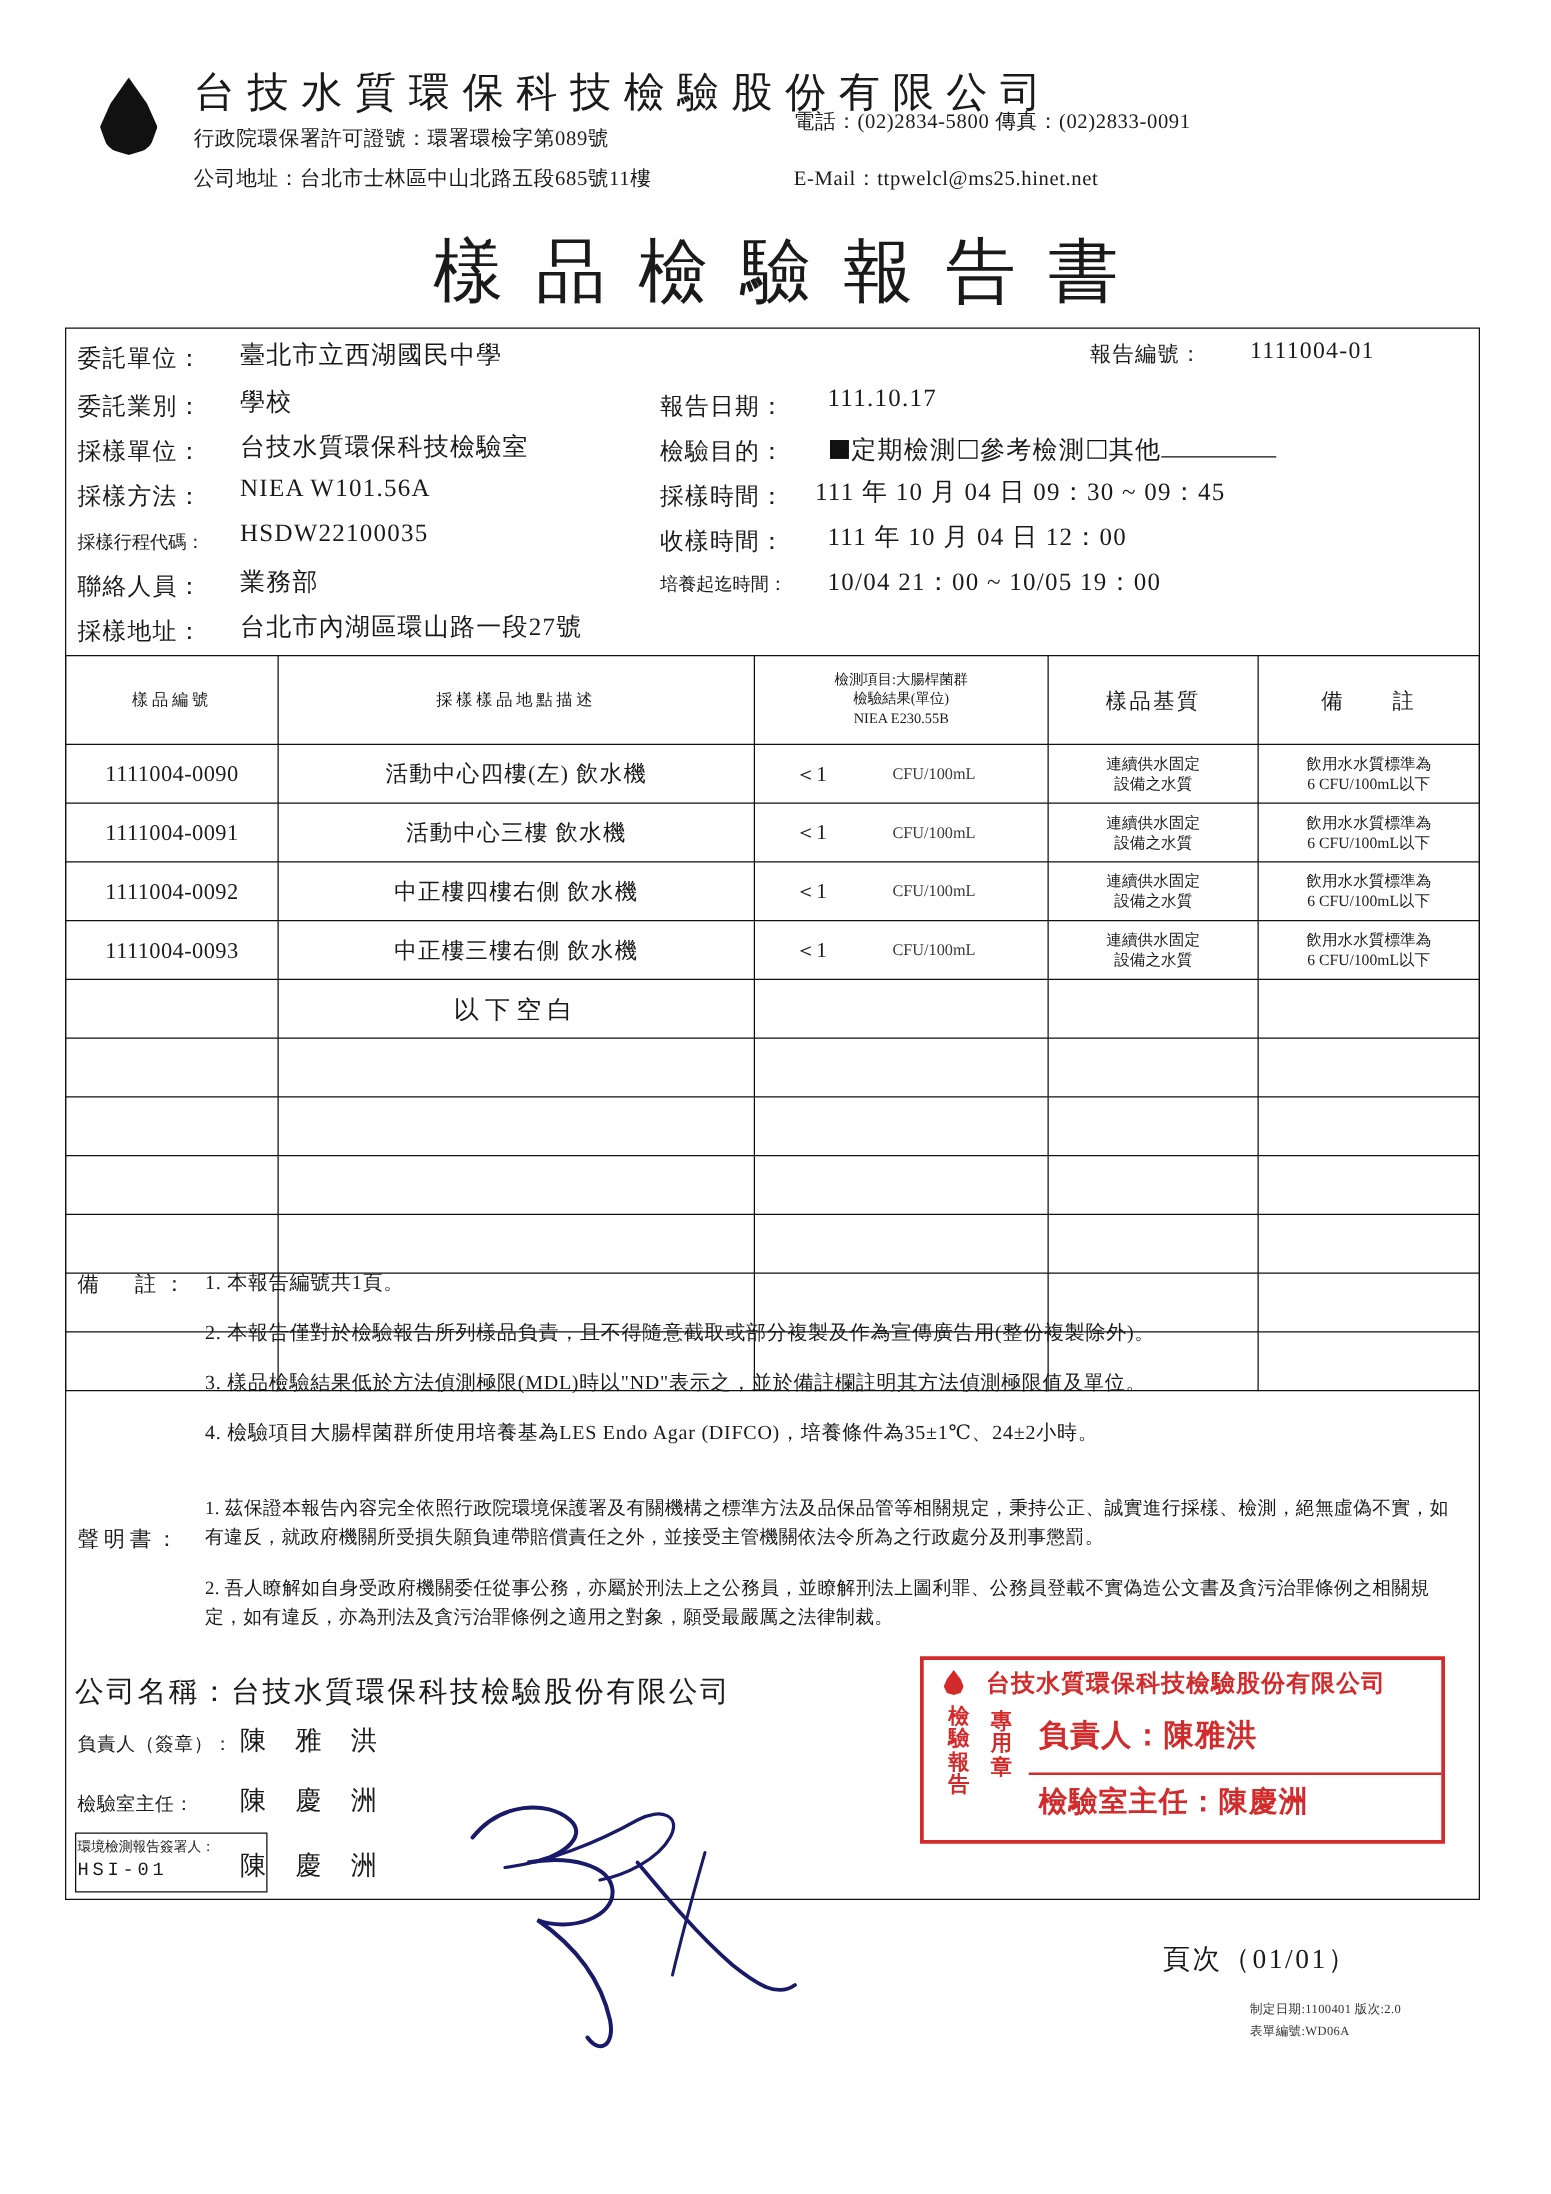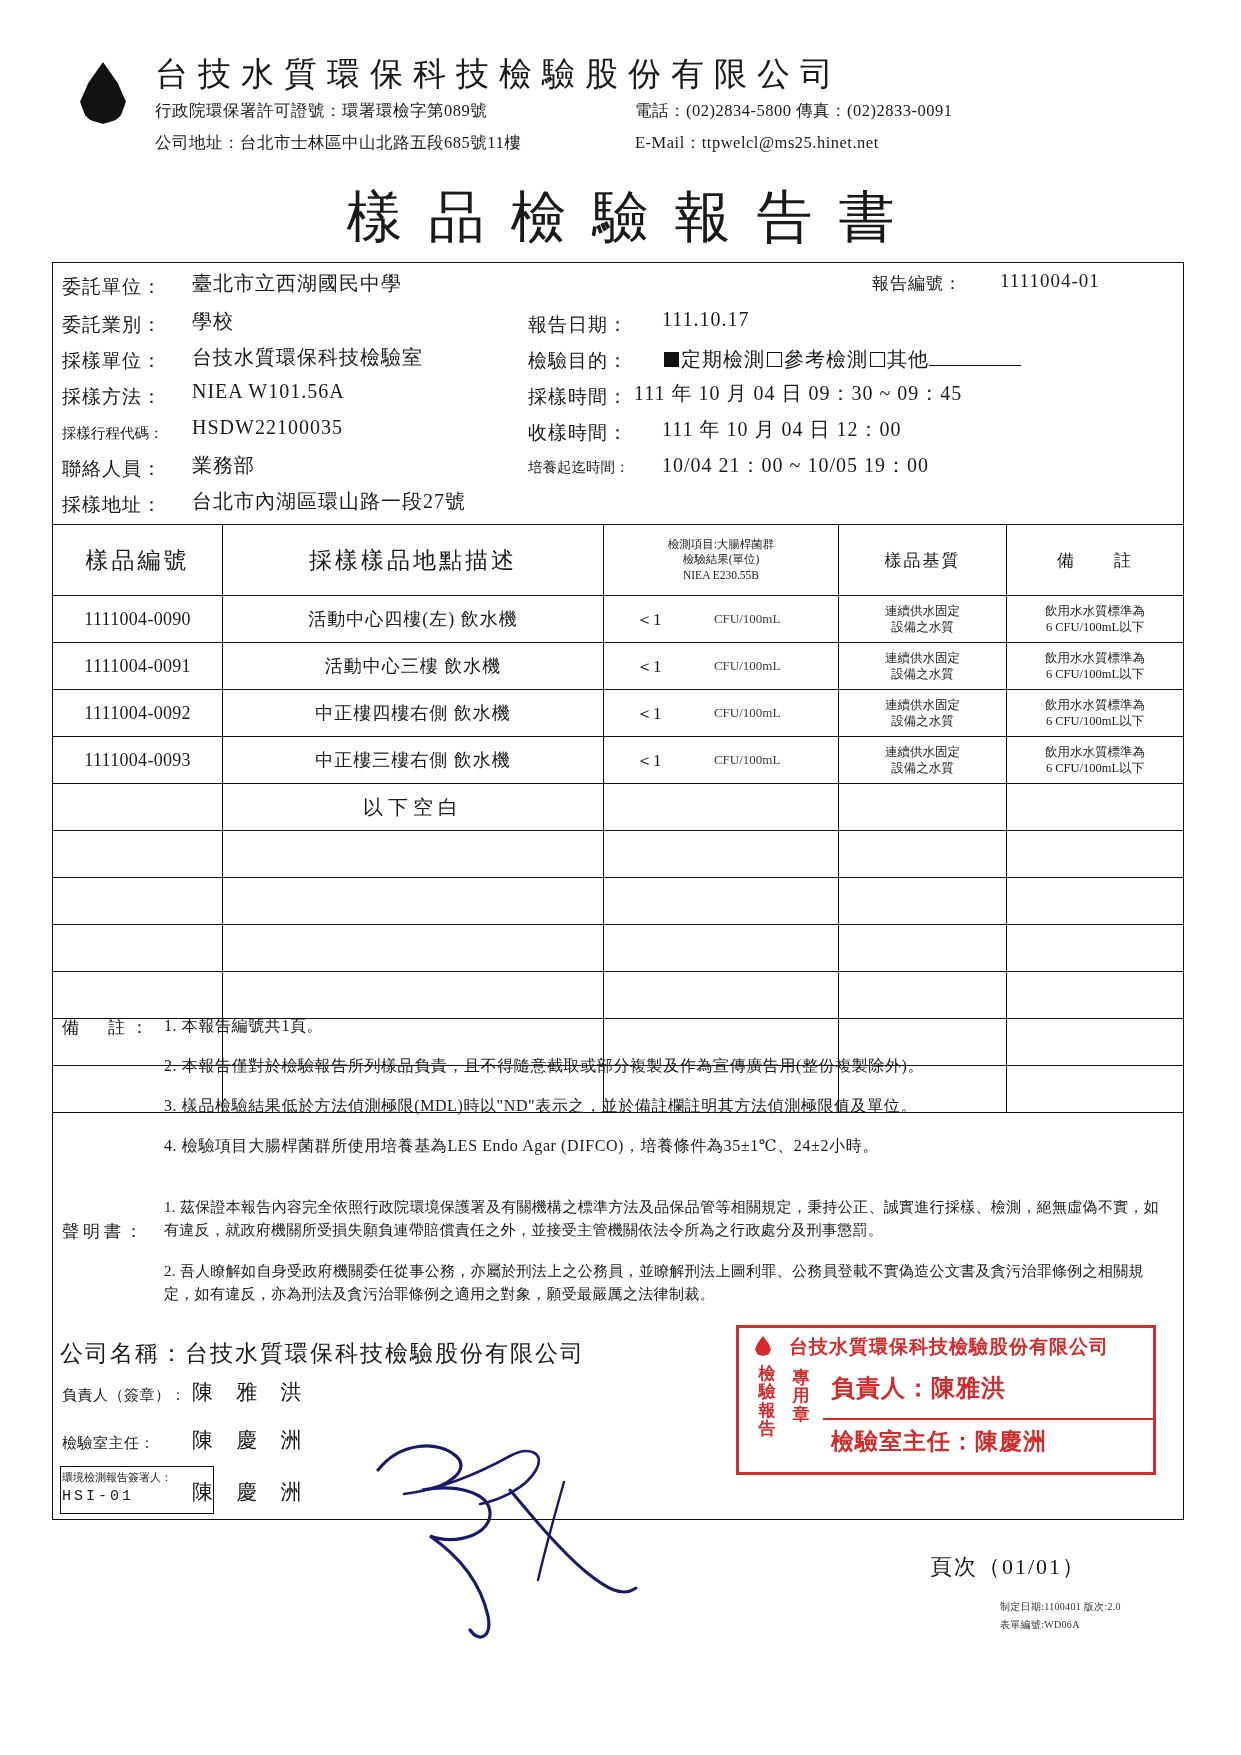--- a/index.html
+++ b/index.html
@@ -46,21 +46,21 @@
     font-family: "DejaVu Serif", serif;
   }
   .hdr-line {
     position: absolute;
     font-size: 16.5px;
     white-space: nowrap;
     letter-spacing: 0.5px;
   }
   .hdr-l1 { left: 95px; top: 60px; }
   .hdr-l2 { left: 95px; top: 92px; }
-  .hdr-r1 { left: 575px; top: 60px; }
+  .hdr-r1 { left: 575px; top: 46px; }
   .hdr-r2 { left: 575px; top: 92px; font-family: "Liberation Serif", serif; }
 
   
   .doc-title {
     position: absolute;
     left: 0; top: 180px;
     width: 1241px;
     text-align: center;
     font-size: 56px;
     letter-spacing: 26px;
@@ -114,21 +114,21 @@
     text-align: center;
     vertical-align: middle;
     font-weight: normal;
   }
   .tbl thead td { height: 62px; }
   .c-id   { width: 152px; }
   .c-desc { width: 340px; }
   .c-res  { width: 210px; }
   .c-mat  { width: 150px; }
   .c-note { width: 158px; }
-  .th-main { font-size: 23px; letter-spacing: 3px; }
+  .th-main { font-size: 13px; letter-spacing: 3px; }
   .th-res  { font-size: 11.5px; line-height: 1.35; }
   .row td { height: 38px; }
   .cell-id { font-size: 18px; font-family: "Liberation Serif", serif; letter-spacing: 0.3px;}
   .cell-desc { font-size: 18px; text-align: left; padding-left: 10px; letter-spacing: 1px; }
   .cell-res { font-size: 17px; position: relative; }
   .cell-res .v { position: absolute; left: 32px; top: 50%; transform: translateY(-50%); }
   .cell-res .u { position: absolute; left: 110px; top: 50%; transform: translateY(-50%); font-size: 13px; color:#3a3a3a; }
   .cell-two { font-size: 12.5px; line-height: 1.3; }
   .blank-note { font-size: 20px; letter-spacing: 5px; }
   .empty-row td { height: 38px; }
@@ -362,21 +362,21 @@
     <div class="lbl" style="left:10px; top:230px;">採樣地址：</div>
     <div class="val" style="left:140px; top:226px;">台北市內湖區環山路一段27號</div>
 
     <div class="lbl" style="left:476px; top:50px;">報告日期：</div>
     <div class="val" style="left:610px; top:46px;">111.10.17</div>
 
     <div class="lbl" style="left:476px; top:86px;">檢驗目的：</div>
     <div class="val" style="left:610px; top:84px;"><span class="chk filled"></span><span>定期檢測</span><span class="chk"></span><span>參考檢測</span><span class="chk"></span><span>其他</span><span class="ul"></span></div>
 
     <div class="lbl" style="left:476px; top:122px;">採樣時間：</div>
-    <div class="val" style="left:582px; top:118px;">111 年 10 月 04 日 09：30 ~ 09：45</div>
+    <div class="val" style="left:600px; top:118px;">111 年 10 月 04 日 09：30 ~ 09：45</div>
 
     <div class="lbl" style="left:476px; top:158px;text-align:right;">收樣時間：</div>
     <div class="val" style="left:610px; top:154px;">111 年 10 月 04 日 12：00</div>
 
     <div class="lbl lbl-sm" style="left:476px; top:196px;">培養起迄時間：</div>
     <div class="val" style="left:610px; top:190px;">10/04 21：00 ~ 10/05 19：00</div>
 
     <div class="lbl" style="left:820px; top:10px; font-size:17px;">報告編號：</div>
     <div class="val" style="left:948px; top:8px; font-size:19px;">1111004-01</div>
   </div>

